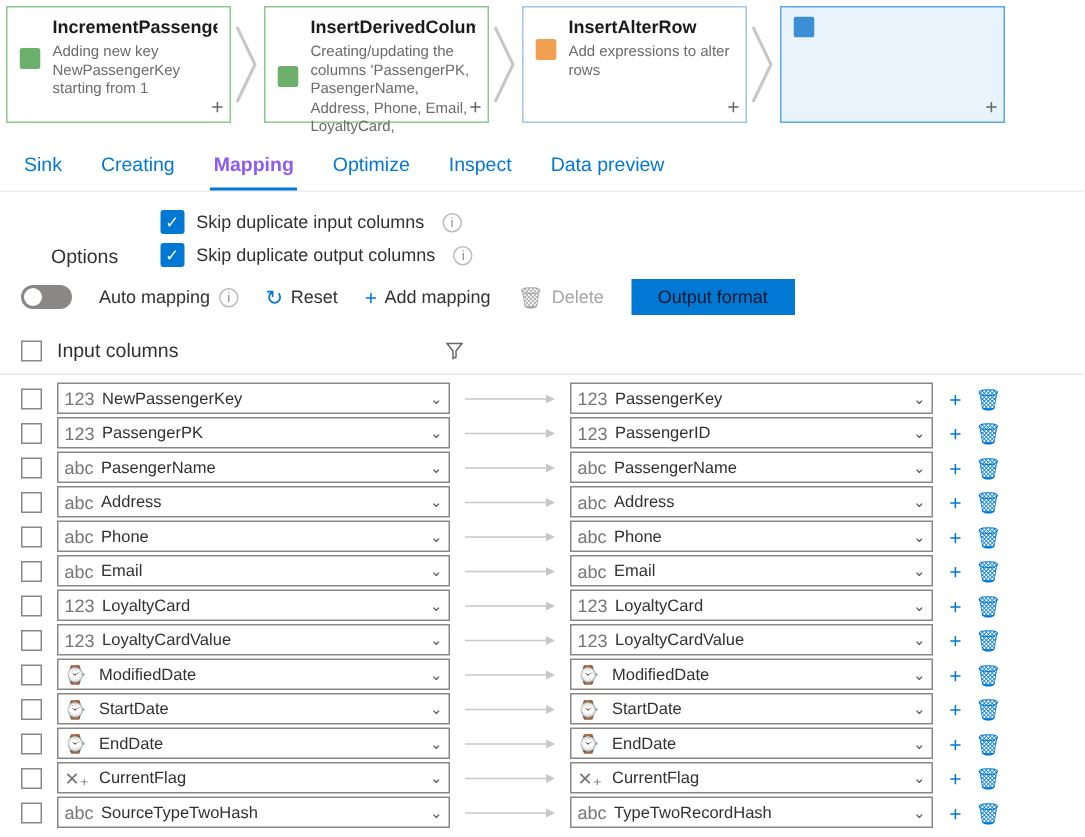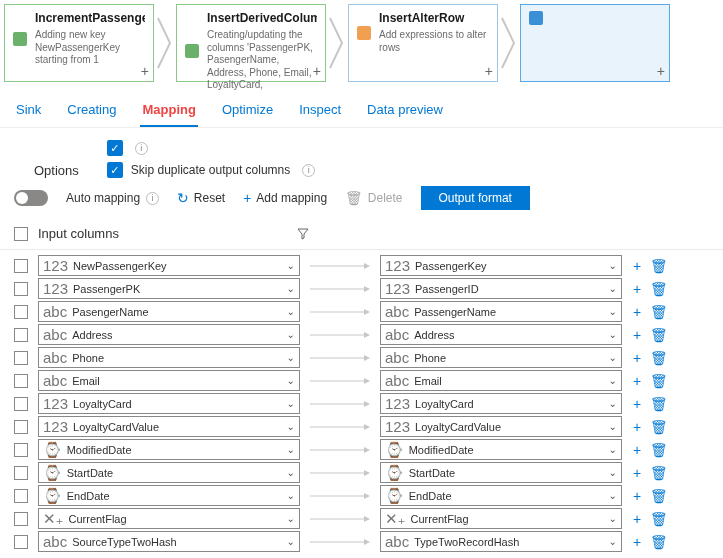--- a/index.html
+++ b/index.html
@@ -17,58 +17,58 @@
 .node .plus { position:absolute; bottom:2px; right:4px; color:#666; font-size:14px; font-weight:300;}
 .node-ico { width:18px; display:flex; align-items:center; justify-content:center; margin-right:6px;}
 .node-body { display:flex; }
 .node-txt { flex:1; overflow:hidden;}
 .chev { width:22px; display:flex; align-items:center; justify-content:center; color:#c7c7c7;}
 .chev svg { width:18px; height:60px; }
 
 
 .tabs { display:flex; gap:22px; border-bottom:1px solid #eee; padding:6px 14px 0 14px; font-size:13px;}
 .tab { padding:6px 2px 8px 2px; color:#0078d4; cursor:pointer; }
-.tab.active { color:#ef4444; border-bottom:2px solid #0078d4; font-weight:600; }
+.tab.active { color:#8b5cf6; border-bottom:2px solid #0078d4; font-weight:600; }
 
 
 .opts { display:flex; align-items:flex-end; padding:12px 14px 4px 14px; gap:28px;margin-left:20px; }
 .opts-label { font-size:13px; color:#323130; padding-top:2px;}
 .opts-col { display:flex; flex-direction:column; gap:6px; }
 .chk-row { display:flex; align-items:center; gap:8px; font-size:12px;}
 .chkbox { width:16px; height:16px; background:#0078d4; border-radius:2px; display:flex; align-items:center; justify-content:center; color:#fff; font-size:11px;}
 .info-ico { color:#888; border:1px solid #bbb; border-radius:50%; width:13px; height:13px; display:inline-flex; align-items:center; justify-content:center; font-size:9px; margin-left:4px;}
 
 
 .toolbar { display:flex; align-items:center; gap:18px; padding:4px 14px 10px 14px; font-size:12px;}
 .toggle { width:34px; height:16px; background:#8a8886; border-radius:10px; position:relative;}
 .toggle::after { content:""; position:absolute; left:2px; top:2px; width:12px; height:12px; background:#fff; border-radius:50%;}
 .tool-item { display:flex; align-items:center; gap:5px; cursor:pointer;}
 .tool-item .icn { color:#0078d4; font-size:14px;}
 .tool-item.disabled { color:#a6a6a6; }
 .tool-item.disabled .icn { color:#a6a6a6; }
-.btn-primary { background:#0078d4; color:#ffffff; padding:5px 18px; border:none; font-size:12px; cursor:pointer;}
+.btn-primary { background:#0078d4; color:#0f172a; padding:5px 18px; border:none; font-size:12px; cursor:pointer;}
 
 
 .hdr-row { display:flex; padding:6px 14px 8px 14px; border-bottom:1px solid #eaeaea;}
 .hdr-chk { width:24px; }
 .hdr-lbl { font-size:13px; font-weight:400; }
 .hdr-left { display:flex; align-items:center; width:295px; }
 .hdr-mid { width:80px; }
 .hdr-right { display:flex; align-items:center; width:260px; }
 .filter-ico { margin-left:auto; color:#666; }
 .cbox { width:14px; height:14px; border:1px solid #8a8886; background:#fff; }
 
 
 .rows { padding:4px 14px 10px 14px; }
 .mrow { display:flex; align-items:center; height:23px; margin-bottom:0; }
 .mrow .cbox-wrap { width:24px; display:flex; align-items:center; }
 .cell { display:flex; align-items:center; border:1px solid #8a8886; height:21px; background:#fff; font-size:11px; padding:0 4px; position:relative;}
 .cell-in { width:262px; }
 .cell-out { width:242px; }
-.type-ico { font-size:15px; color:#767676; margin-right:5px; min-width:18px; text-align:left;}
+.type-ico { font-size:12px; color:#767676; margin-right:5px; min-width:18px; text-align:left;}
 .cell .dd { margin-left:auto; color:#555; font-size:10px;}
 .arrow-mid { width:80px; display:flex; align-items:center; justify-content:center; color:#c7c7c7;}
 .arrow-mid svg { width:60px; height:10px;}
 .row-actions { display:flex; align-items:center; gap:6px; margin-left:8px;}
 .row-actions .act { color:#0078d4; cursor:pointer; font-size:14px; width:14px; text-align:center;}
 svg { display:block; }
 </style>
 </head>
 <body>
 
@@ -160,20 +160,21 @@
     <div class="tab">Optimize</div>
     <div class="tab">Inspect</div>
     <div class="tab">Data preview</div>
   </div>
 
 <div class="opts">
   <div class="opts-label">Options</div>
   <div class="opts-col">
     <div class="chk-row">
       <div class="chkbox">✓</div>
+      <span>Skip duplicate input columns</span>
       <span class="info-ico">i</span>
     </div>
     <div class="chk-row">
       <div class="chkbox">✓</div>
       <span>Skip duplicate output columns</span>
       <span class="info-ico">i</span>
     </div>
   </div>
 </div>
 

